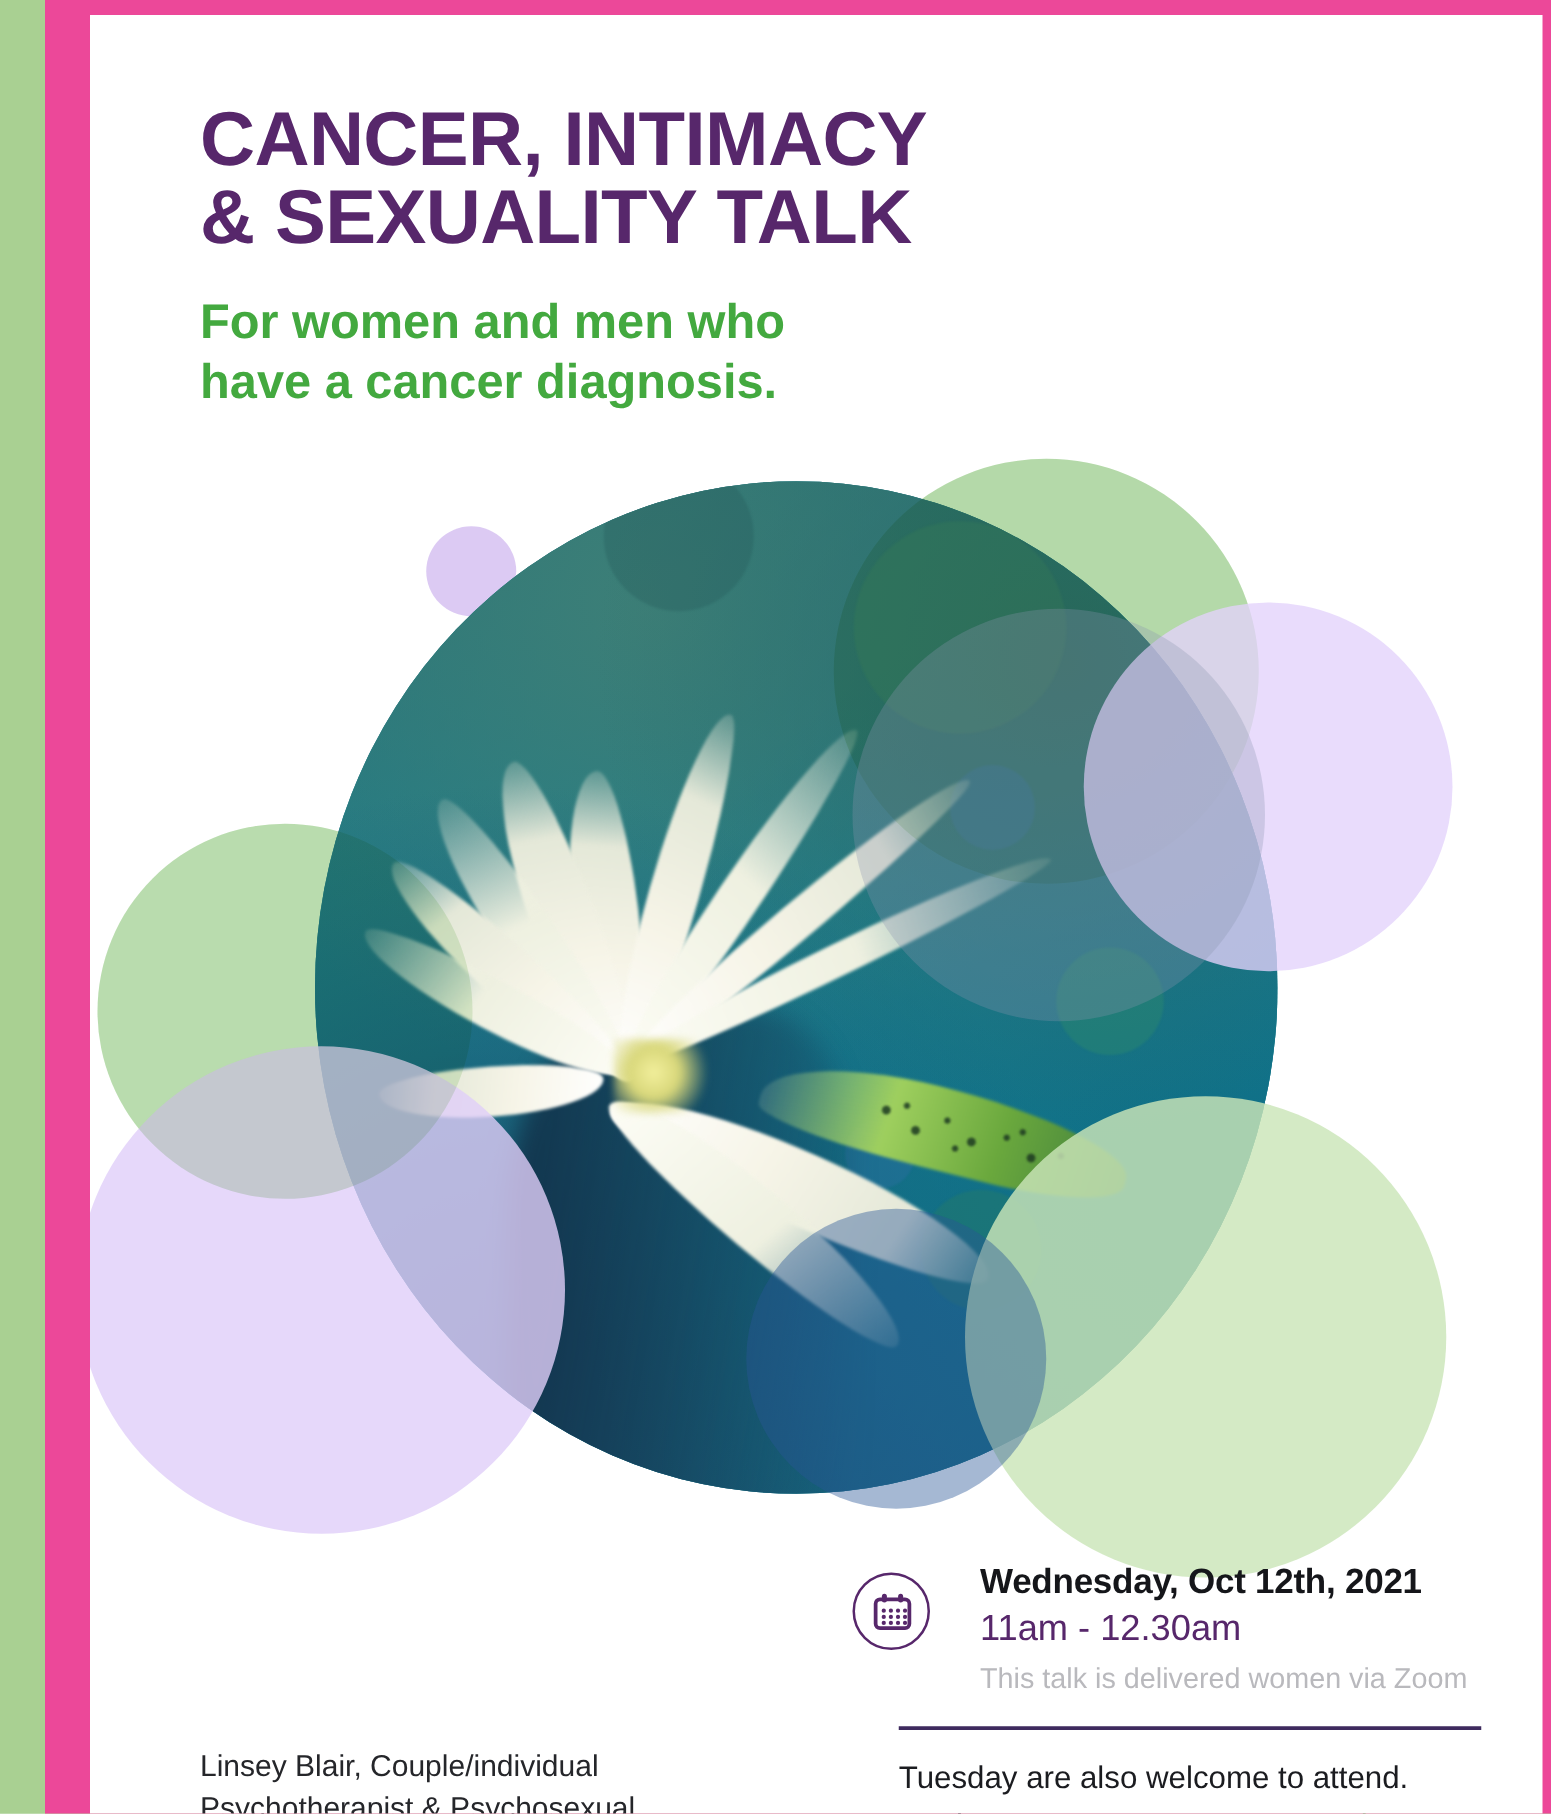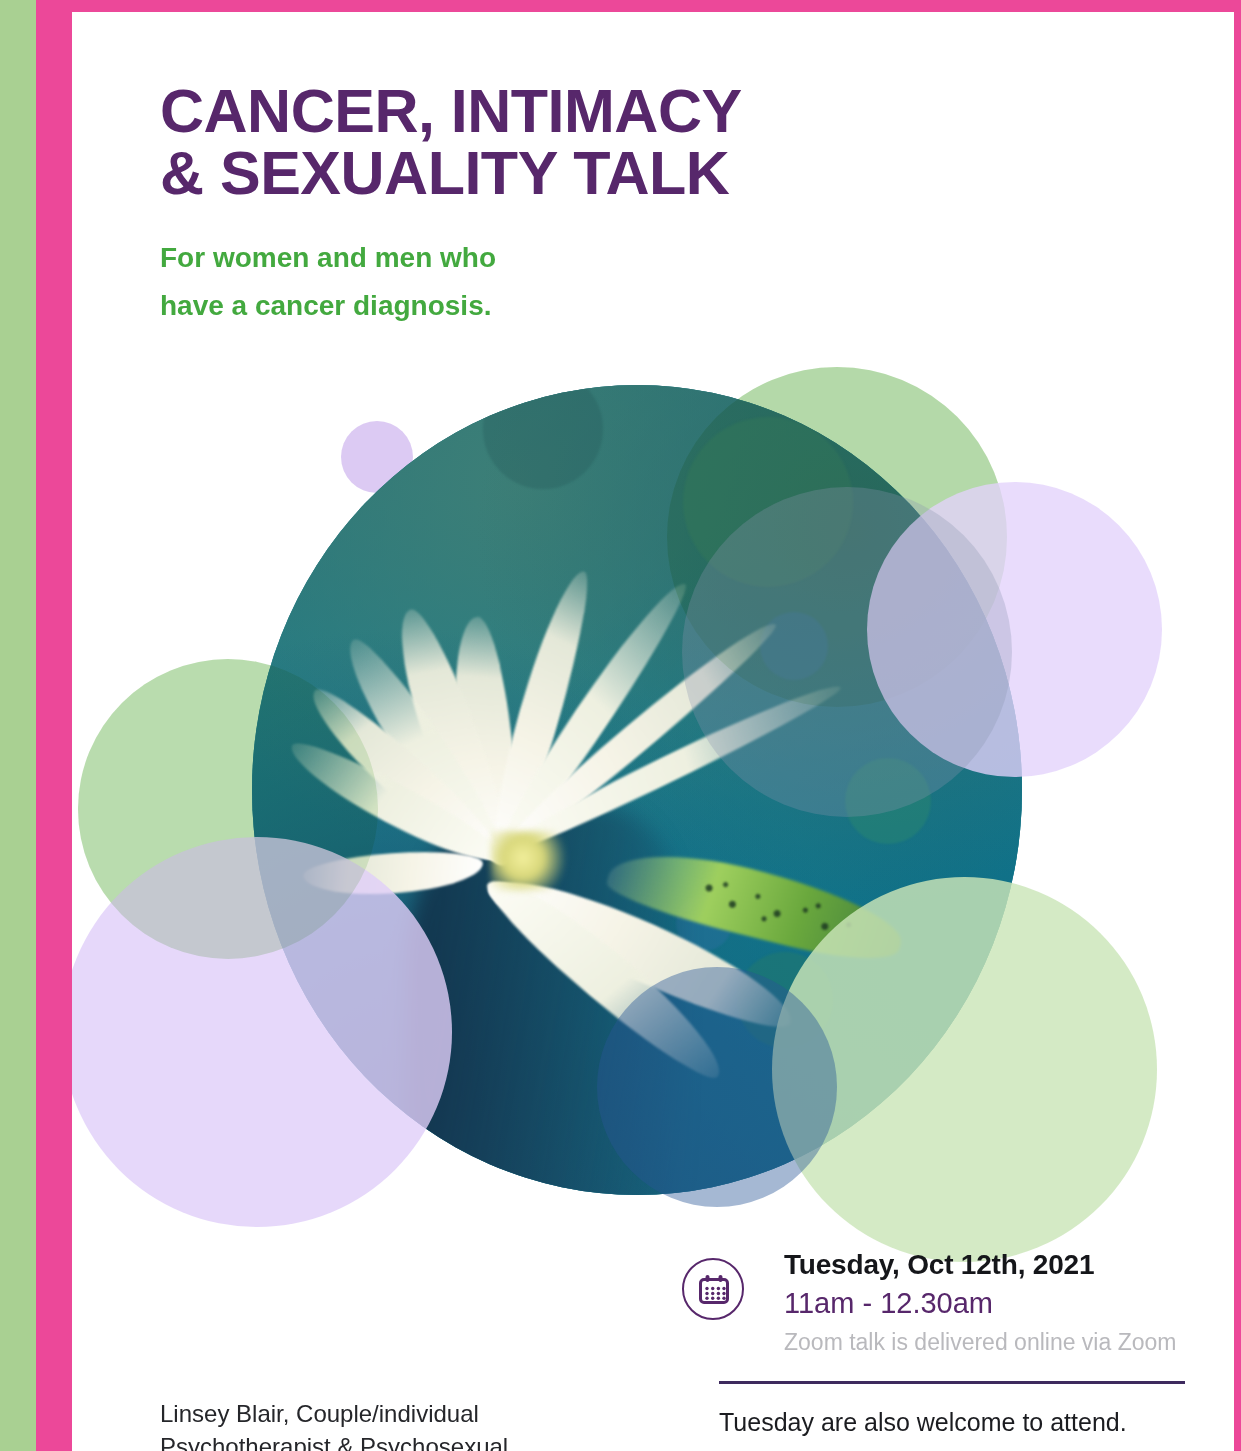--- a/index.html
+++ b/index.html
@@ -38,21 +38,21 @@
     letter-spacing:-0.5px;
     white-space:pre-line;
   }
   #subtitle{
     position:absolute;
     left:88px; top:222px;
     width:760px;
     color:#43a93f;
     font-family:"Liberation Sans", sans-serif;
     font-weight:bold;
-    font-size:28px;
+    font-size:39px;
     line-height:48px;
     white-space:pre-line;
   }
 
   
   #hero{
     position:absolute;
     left:0px; top:345px;
     width:1162px; height:840px;
   }
@@ -309,23 +309,23 @@
             <circle cx="21.4" cy="20.5" r="1.7"></circle>
               <circle cx="27" cy="20.5" r="1.7"></circle>
             <circle cx="10" cy="25.3" r="1.7"></circle>
               <circle cx="15.7" cy="25.3" r="1.7"></circle>
             <circle cx="21.4" cy="25.3" r="1.7"></circle>
               <circle cx="27" cy="25.3" r="1.7"></circle>
           </g>
         </svg>
       </div>
 
-      <div id="date-line">Tuesday, Oct 12th, 2021</div>
+      <div id="date-line">Wednesday, Oct 12th, 2021</div>
       <div id="time-line">11am - 12.30am</div>
-      <div id="delivery-line">Zoom talk is delivered online via Zoom</div>
+      <div id="delivery-line">This talk is delivered women via Zoom</div>
 
       <div id="divider"></div>
 
       <div id="partners-line">Tuesday are also welcome to attend.</div>
 
       <div id="register-line"><span>Register at </span><span id="register-url">www.cancercarewest.ie</span></div>
     </div>
 
   </div>
 </div>

